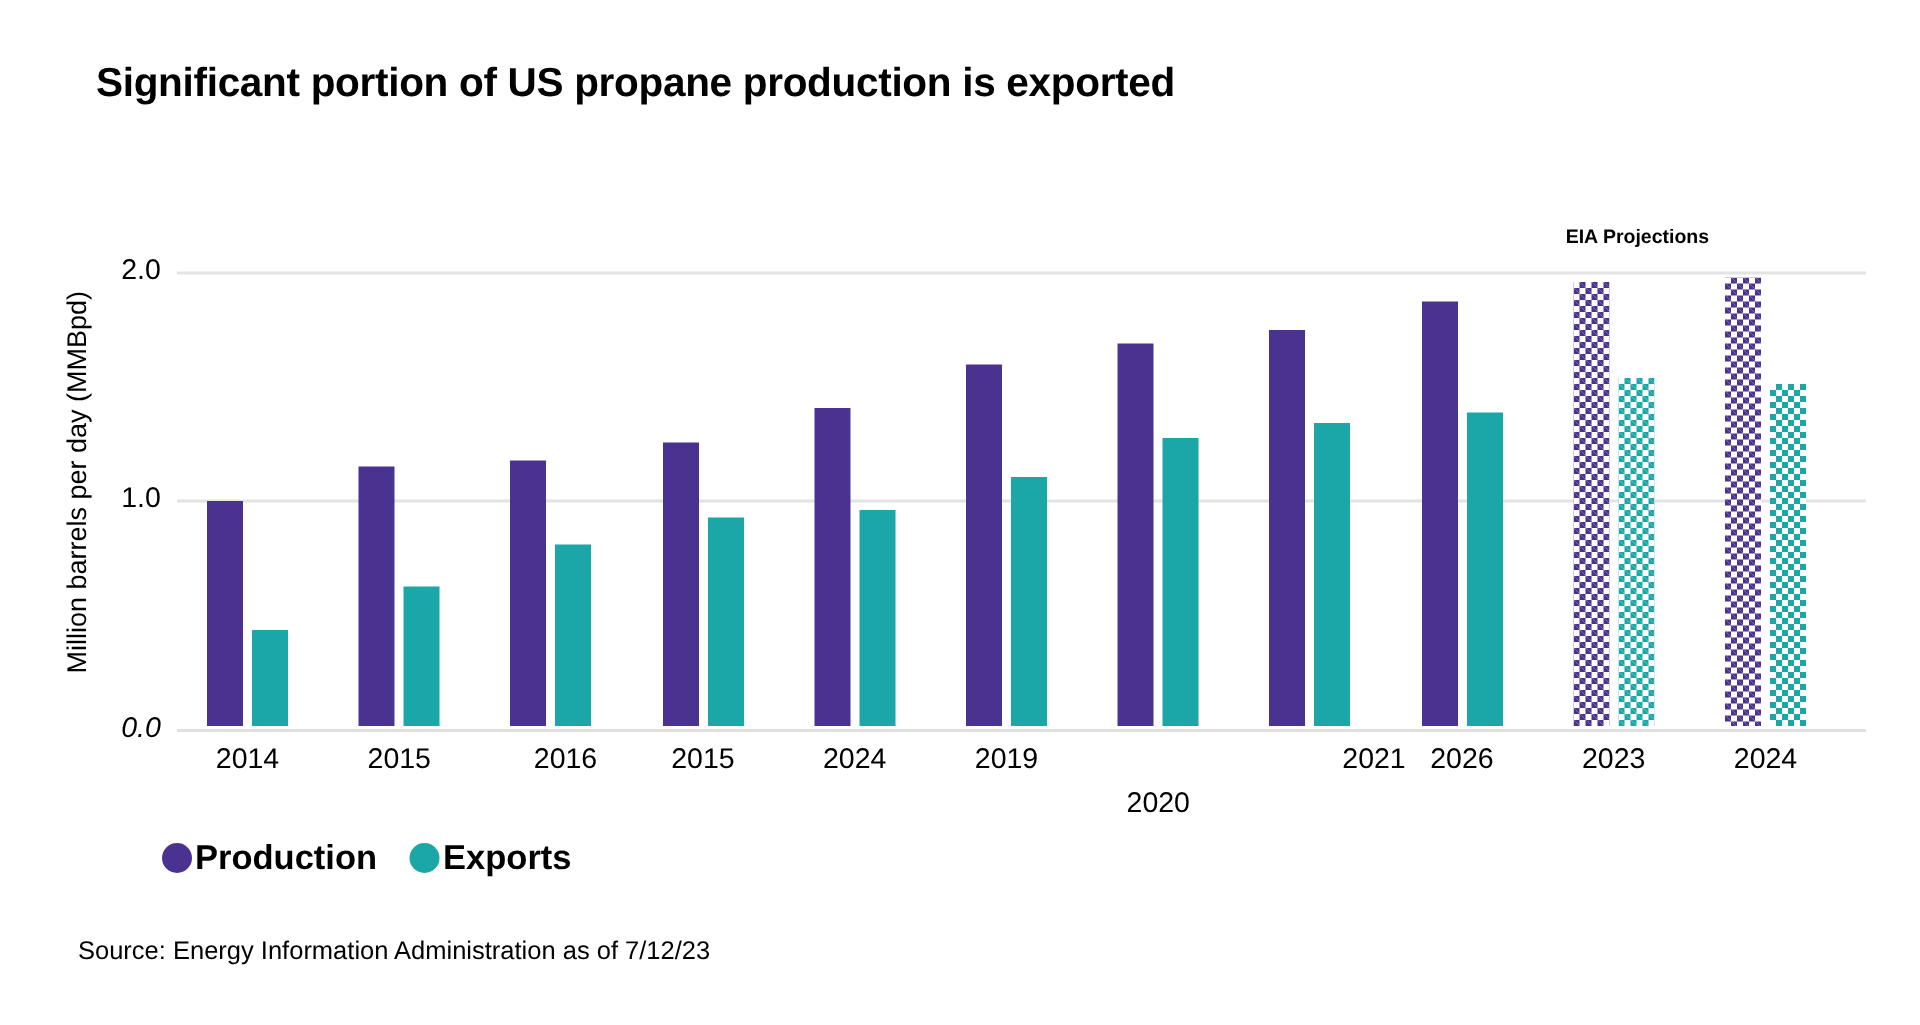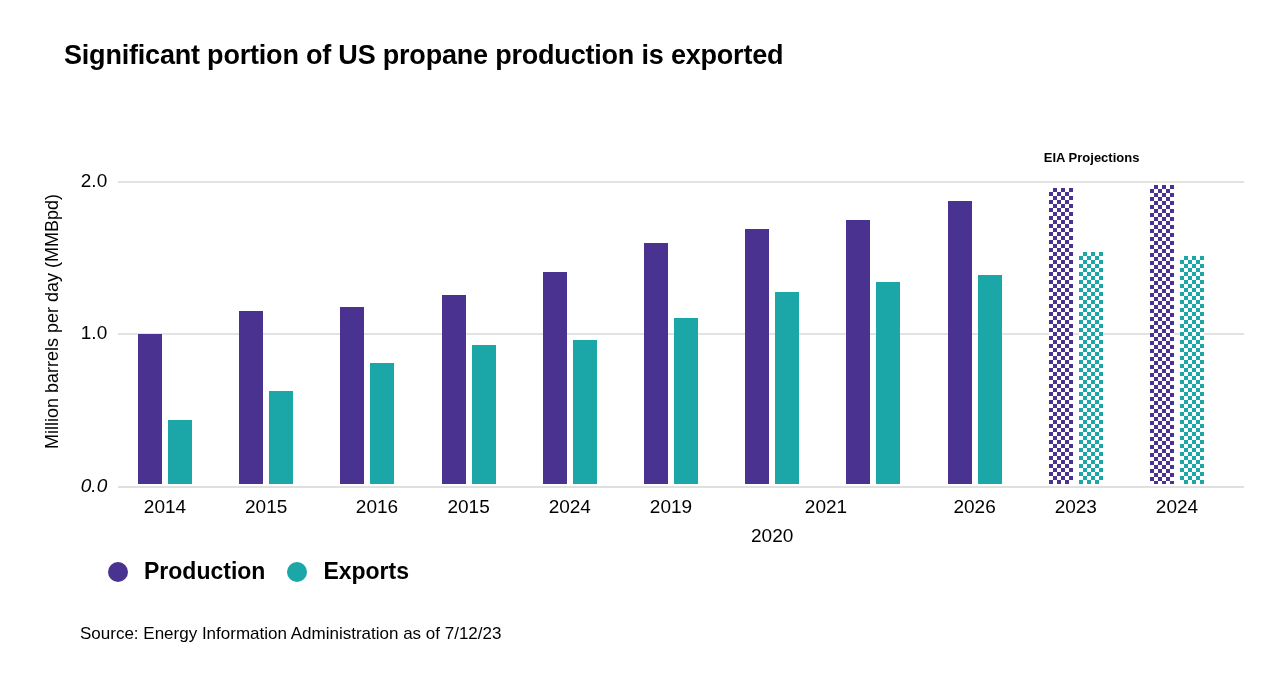--- a/index.html
+++ b/index.html
@@ -73,28 +73,28 @@
 
   .annotation{
     position:absolute;
     font-size:13px;font-weight:bold;color:#000;white-space:nowrap;
   }
 
   .legend{
     position:absolute;left:108px;top:558px;
     display:flex;align-items:center;gap:22px;
   }
-  .legend-item{display:flex;align-items:center;gap:16px;}
+  .legend-item{display:flex;align-items:center;gap:2px;}
   .legend-dot{
     width:20px;height:20px;border-radius:50%;display:block;
   }
   .legend-label{font-size:23px;font-weight:bold;color:#000;}
 
   .source{
-    position:absolute;left:80px;top:624px;
+    position:absolute;left:52px;top:624px;
     font-size:17px;color:#000;white-space:nowrap;
   }
 </style>
 </head>
 <body>
 
 <div id="chart-root">
 
   <div class="chart-title">Significant portion of US propane production is exported</div>
 
@@ -136,21 +136,21 @@
       <div class="ytick" style="top: 180.545px;">2.0</div>
     </div>
   <div id="xtick-layer">
       <div class="xtick" style="left: 105px;">2014</div>
       <div class="xtick" style="left: 206.2px;">2015</div>
       <div class="xtick" style="left: 317px;">2016</div>
       <div class="xtick" style="left: 408.6px;">2015</div>
       <div class="xtick" style="left: 509.8px;">2024</div>
       <div class="xtick" style="left: 611px;">2019</div>
       <div class="xtick" style="left: 712.2px; margin-top: 29px;">2020</div>
-      <div class="xtick" style="left: 766px;">2021</div>
+      <div class="xtick" style="left: 856px;">2021</div>
       <div class="xtick" style="left: 914.6px;">2026</div>
       <div class="xtick" style="left: 1015.8px;">2023</div>
       <div class="xtick" style="left: 1117px;">2024</div>
     </div>
 
   <div class="legend">
     <div class="legend-item">
       <span class="legend-dot" style="background: rgb(74, 50, 145);"></span>
       <span class="legend-label">Production</span>
     </div>

